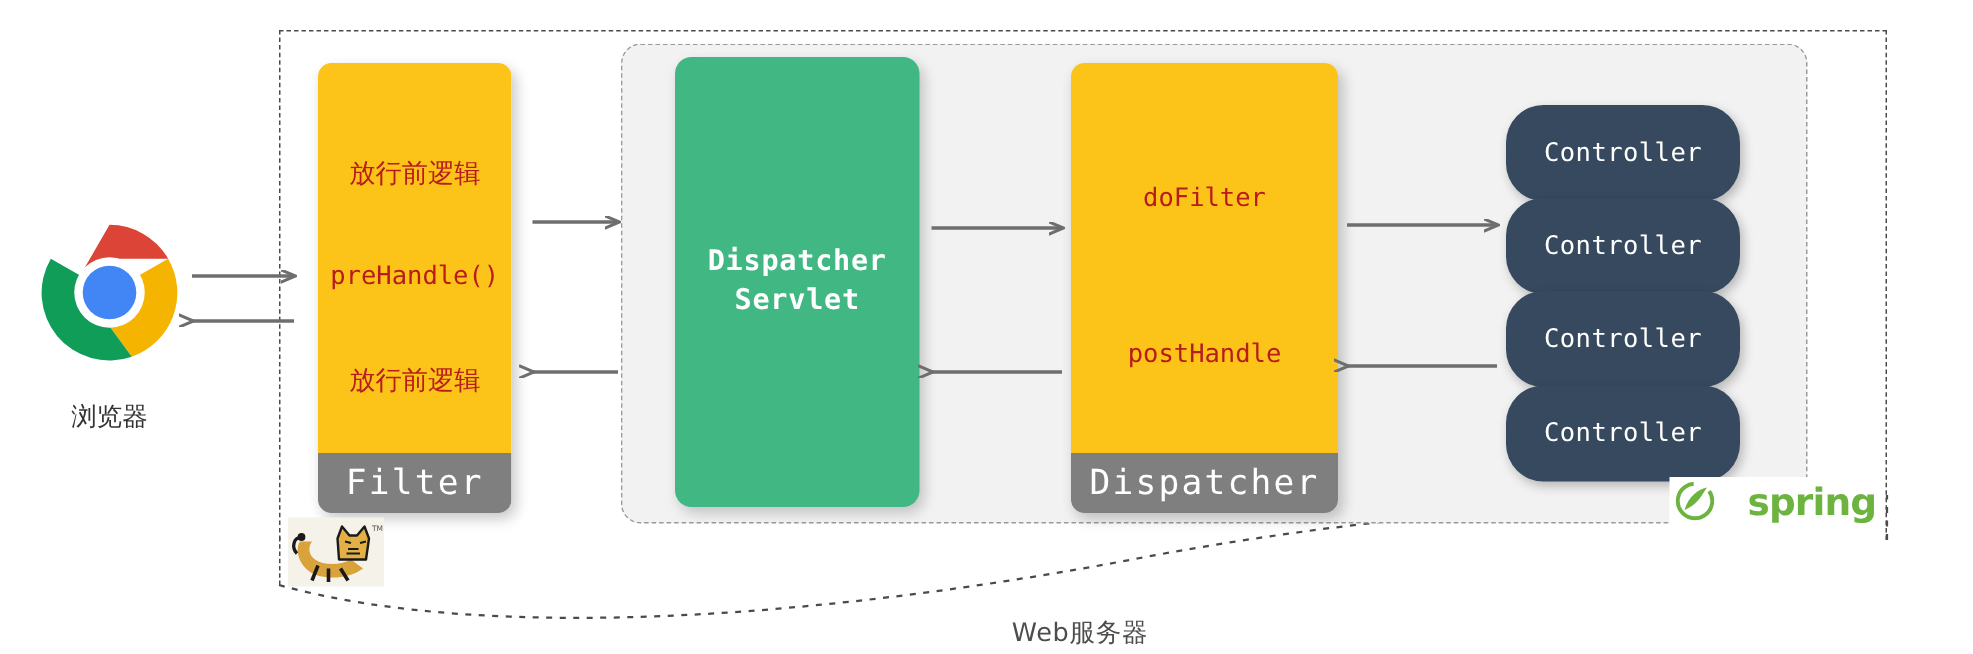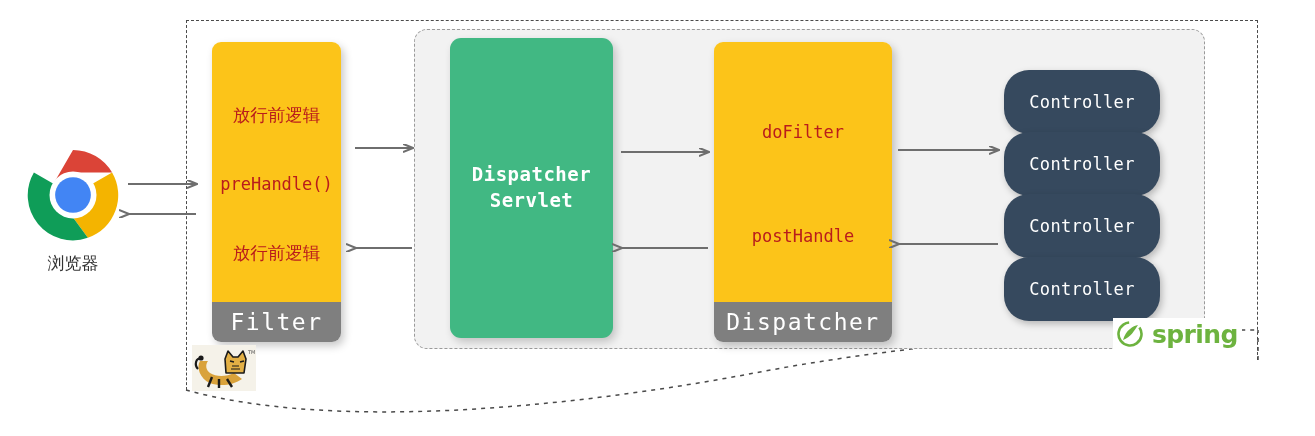--- a/index.html
+++ b/index.html
@@ -66,21 +66,21 @@
     width: 106px;
     text-align: center;
   }
   .chrome-icon {
     width: 94px;
     height: 94px;
     margin: 0 auto;
     display: block;
   }
   .browser-label {
-    margin-top: 10px;
+    margin-top: 24px;
     font-size: 17px;
     color: #333333;
     font-family: "DejaVu Sans", sans-serif;
   }
 
   
   .tomcat-icon {
     position: absolute;
     left: 192px;
     top: 345px;
@@ -146,21 +146,21 @@
     border-radius: 13px;
     box-sizing: border-box;
   }
   .spring-logo {
     position: absolute;
     left: 1113px;
     top: 318px;
     height: 30px;
     display: flex;
     align-items: center;
-    gap: 9px;
+    gap: 22px;
     background: #ffffff;
     padding: 1px 4px;
   }
   .spring-word {
     font-family: "DejaVu Sans", sans-serif;
     font-size: 25px;
     font-weight: bold;
     color: #6DB33F;
     letter-spacing: -0.6px;
   }
@@ -223,20 +223,21 @@
 <div id="stage">
 
   <div class="server-boundary"></div>
   <div class="server-left-wall"></div>
 
   <svg class="server-svg" viewBox="0 0 1315 436">
     <path d="M 186 390 C 330 430, 560 410, 760 372 C 940 338, 1120 330, 1258 330" fill="none" stroke="#4a4a4a" stroke-width="1.5" stroke-dasharray="4 5"></path>
     <line x1="1258" y1="360" x2="1258" y2="330" stroke="#4a4a4a" stroke-width="1.5" stroke-dasharray="4 5"></line>
   </svg>
 
+  <div class="server-caption">Web服务器</div>
 
   <div class="browser-block">
     <svg class="chrome-icon" viewBox="0 0 100 100">
       <circle cx="50" cy="50" r="48" fill="#ffffff"></circle>
       <path d="M50 2 A48 48 0 0 1 91.6 26 L50 26 A24 24 0 0 0 29.2 38 Z" fill="#DB4437"></path>
       <path d="M91.6 26 A48 48 0 0 1 65.8 95.5 L50 74 A24 24 0 0 0 70.8 38 Z" fill="#F4B400"></path>
       <path d="M65.8 95.5 A48 48 0 0 1 8.4 26 L29.2 38 A24 24 0 0 0 50 74 Z" fill="#0F9D58"></path>
       <circle cx="50" cy="50" r="25" fill="#ffffff"></circle>
       <circle cx="50" cy="50" r="19" fill="#4285F4"></circle>
     </svg>

